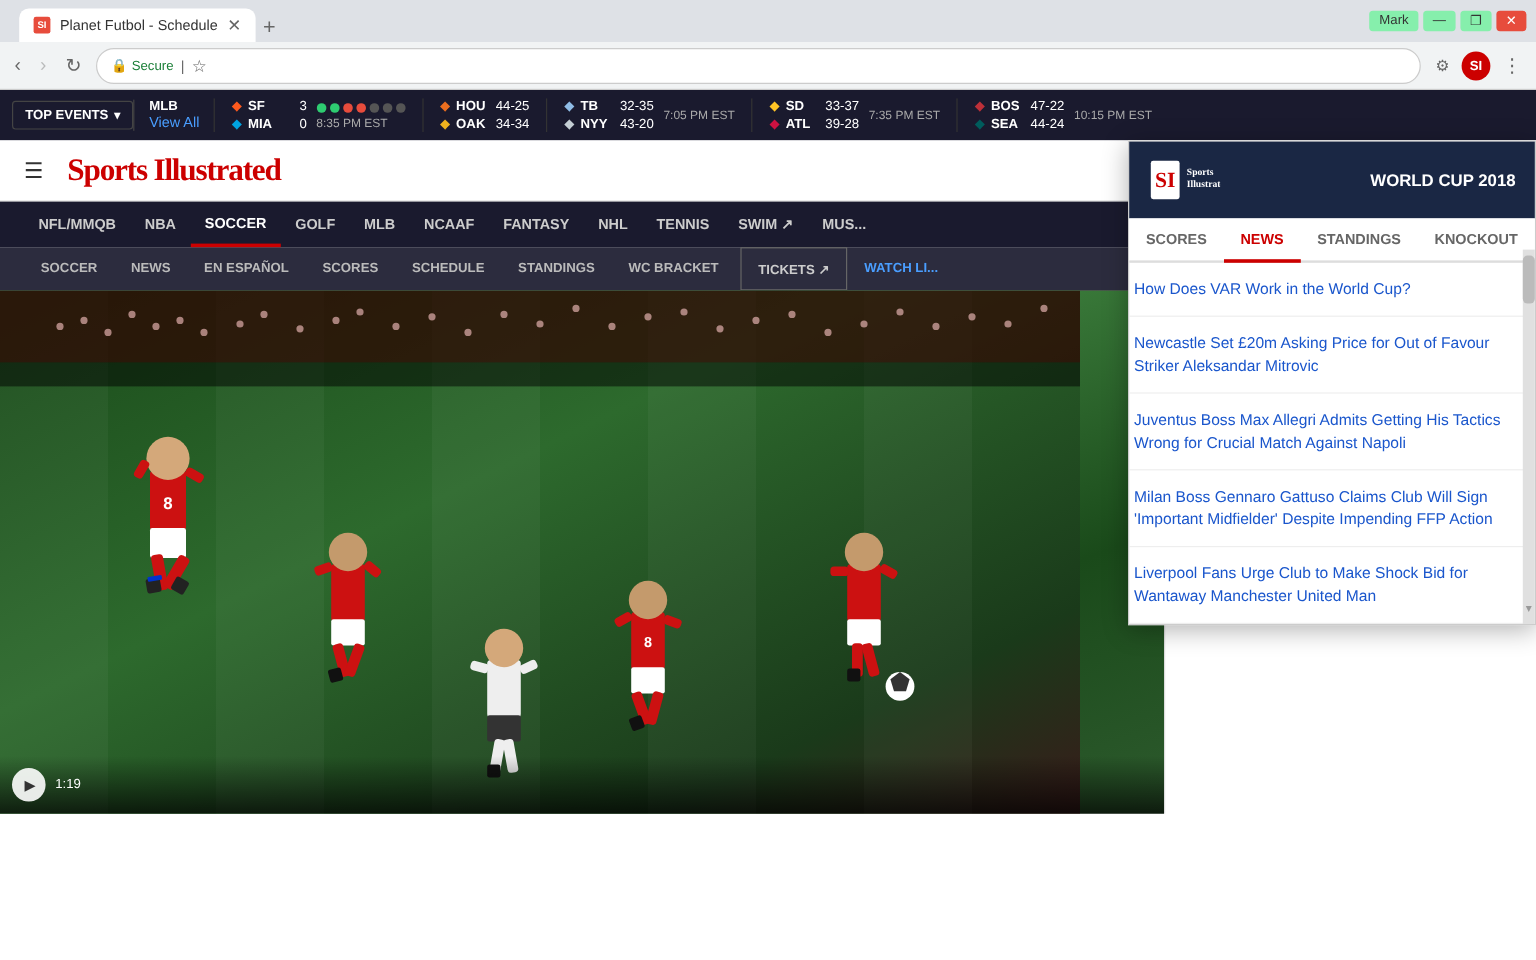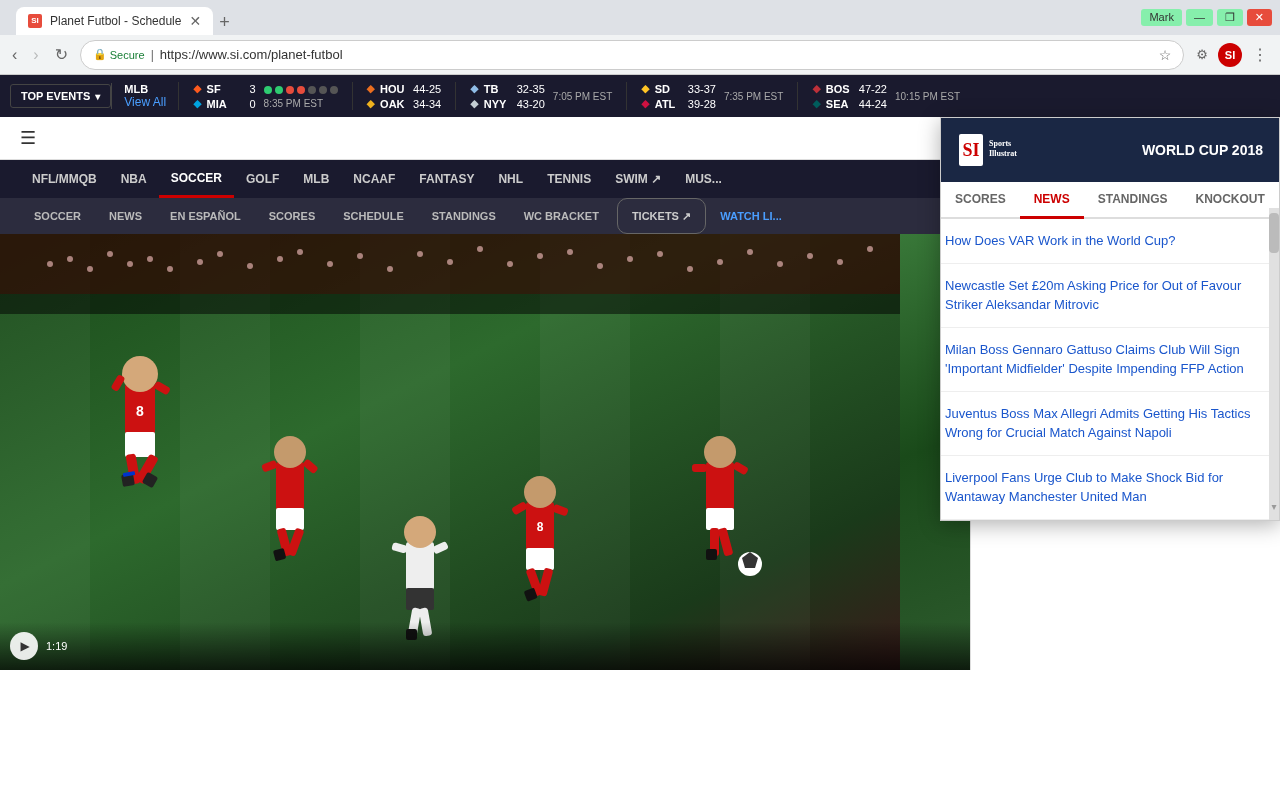--- a/index.html
+++ b/index.html
@@ -46,21 +46,21 @@
     .si-nav-item { color: #333; text-decoration: none; font-size: 13px; font-weight: bold; text-transform: uppercase; cursor: pointer; }
 
     
     .main-nav { background: #1a1a2e; height: 38px; display: flex; align-items: center; padding: 0 20px; gap: 0; }
     .main-nav-item { color: #ccc; font-size: 12px; font-weight: bold; text-transform: uppercase; padding: 0 12px; height: 38px; display: flex; align-items: center; cursor: pointer; text-decoration: none; }
     .main-nav-item.active { color: #fff; border-bottom: 3px solid #cc0000; }
 
     
     .sub-nav { background: #2c2c3e; height: 36px; display: flex; align-items: center; padding: 0 20px; gap: 0; }
     .sub-nav-item { color: #bbb; font-size: 11px; font-weight: bold; text-transform: uppercase; padding: 0 14px; height: 36px; display: flex; align-items: center; cursor: pointer; }
-    .sub-nav-item.btn-style { border: 1px solid #666; border-radius: 10px; color: #ccc; margin-left: 4px; }
+    .sub-nav-item.btn-style { border: 1px solid #666; border-radius: 0; color: #ccc; margin-left: 4px; }
     .watch-live { color: #4a9eff; }
 
     
     .main-content { display: flex; position: relative; height: calc(800px - 35px - 40px - 42px - 54px - 38px - 36px); }
     .video-section { flex: 1; background: #111; position: relative; overflow: hidden; }
     .video-overlay { position: absolute; bottom: 0; left: 0; right: 0; background: linear-gradient(transparent, rgba(0,0,0,0.7)); padding: 10px; display: flex; align-items: center; gap: 8px; }
     .play-btn { background: rgba(255,255,255,0.9); border-radius: 50%; width: 28px; height: 28px; display: flex; align-items: center; justify-content: center; cursor: pointer; }
     .play-icon { color: #333; font-size: 12px; margin-left: 2px; }
     .video-time { color: #fff; font-size: 11px; }
     .field-bg { position: absolute; top: 0; left: 0; right: 0; bottom: 0; background: linear-gradient(160deg, #2d5a2d 0%, #3a7a3a 40%, #1a4a1a 70%, #2d5a2d 100%); }
@@ -126,21 +126,20 @@
   <div class="chrome-navbar">
     <button class="nav-btn">‹</button>
     <button class="nav-btn" style="opacity:0.4;">›</button>
     <button class="nav-btn">↻</button>
     <div class="address-bar">
       <div class="secure-badge">
         <span>🔒</span>
         <span>Secure</span>
       </div>
       <span style="color:#666;font-size:12px;">|</span>
-      <span class="address-text">https://www.si.com/planet-futbol</span>
       <span class="star-icon">☆</span>
     </div>
     <div class="nav-icons">
       <button class="nav-icon-btn" style="font-size:13px;">⚙</button>
       <button class="nav-icon-btn" style="background:#cc0000;color:white;border-radius:50%;width:24px;height:24px;font-size:11px;font-weight:bold;">SI</button>
       <button class="nav-icon-btn">⋮</button>
     </div>
   </div>
 </div>
 
@@ -235,20 +234,23 @@
         <span class="team-abbr">SEA</span>
         <span class="team-score">44-24</span>
       </div>
     </div>
     <div class="score-time">10:15 PM EST</div>
   </div>
 </div>
 
 <div class="si-header">
   <span class="hamburger">☰</span>
+  <div class="si-logo">
+    <span>Sports Illustrated</span>
+  </div>
   <div class="si-nav">
     <span class="si-nav-item">VIDEOS</span>
     <span class="si-nav-item">PHOTOS</span>
     <span class="si-nav-item">PODCASTS</span>
     <span class="si-nav-item">VAULT</span>
   </div>
 </div>
 
 <div class="main-nav">
   <a class="main-nav-item">NFL/MMQB</a>
@@ -492,24 +494,24 @@
     </div>
 
     <div class="wc-content">
       <div class="wc-news-item">
         <a class="wc-news-link">How Does VAR Work in the World Cup?</a>
       </div>
       <div class="wc-news-item">
         <a class="wc-news-link">Newcastle Set £20m Asking Price for Out of Favour Striker Aleksandar Mitrovic</a>
       </div>
       <div class="wc-news-item">
+        <a class="wc-news-link">Juventus Boss Max Allegri Admits Getting His Tactics Wrong for Crucial Match Against Napoli</a>
+      </div>
+      <div class="wc-news-item">
         <a class="wc-news-link">Milan Boss Gennaro Gattuso Claims Club Will Sign 'Important Midfielder' Despite Impending FFP Action</a>
-      </div>
-      <div class="wc-news-item">
-        <a class="wc-news-link">Juventus Boss Max Allegri Admits Getting His Tactics Wrong for Crucial Match Against Napoli</a>
       </div>
       <div class="wc-news-item">
         <a class="wc-news-link">Liverpool Fans Urge Club to Make Shock Bid for Wantaway Manchester United Man</a>
       </div>
     </div>
 
     <div style="position:absolute;right:0;top:90px;bottom:0;width:10px;background:#e0e0e0;">
       <div style="position:absolute;top:5px;width:10px;height:40px;background:#bbb;border-radius:4px;"></div>
       <div style="position:absolute;bottom:5px;width:10px;height:16px;display:flex;align-items:center;justify-content:center;color:#999;font-size:10px;">▾</div>
     </div>

